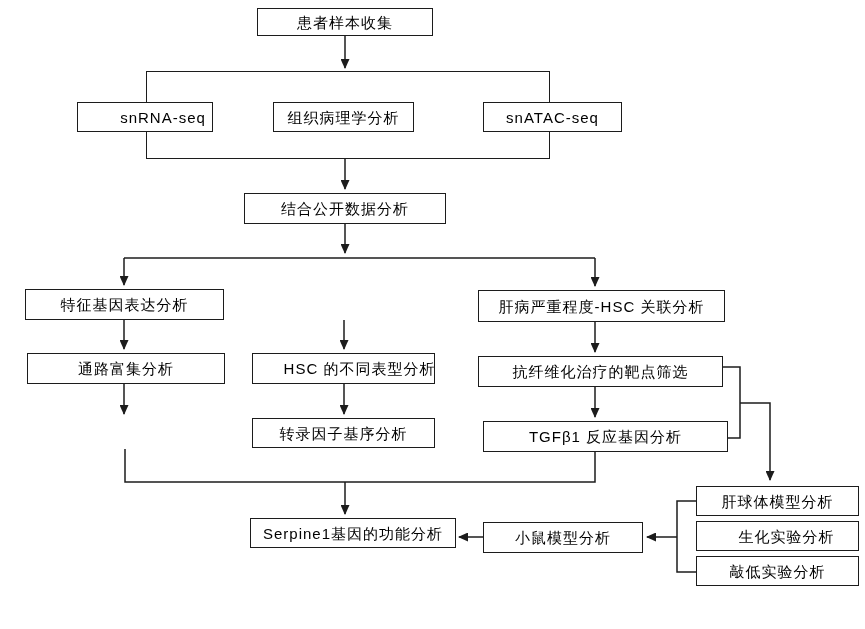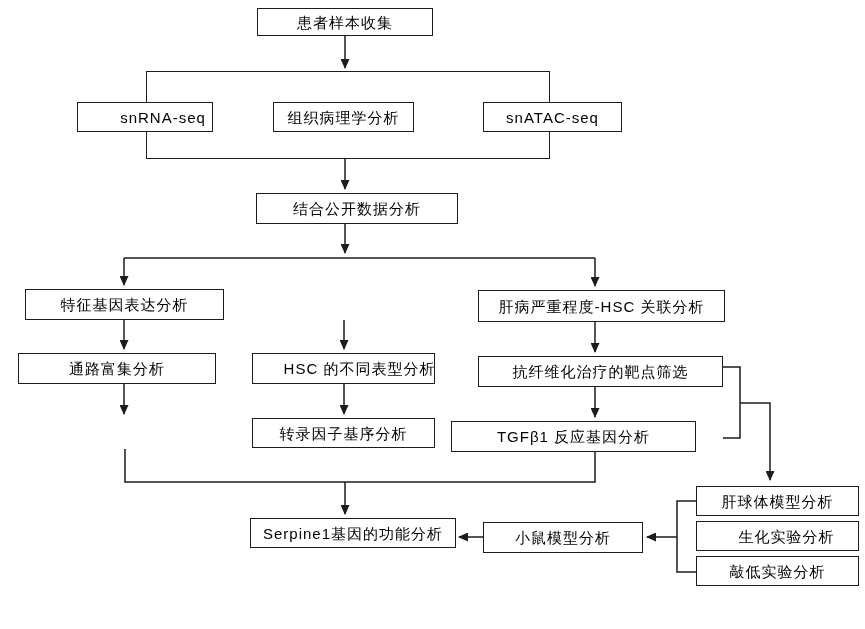--- a/index.html
+++ b/index.html
@@ -42,30 +42,30 @@
     border: 1.5px solid #1c1c1c;
     background: transparent;
     z-index: 0;
   }
   
   .n-patient    { left:257px; top:8px;   width:176px; height:28px; }
   .n-group      { left:146px; top:71px;  width:404px; height:88px; }
   .n-snrna      { left:77px;  top:102px; width:136px; height:30px;padding-left:36px; }
   .n-histology  { left:273px; top:102px; width:141px; height:30px; }
   .n-snatac     { left:483px; top:102px; width:139px; height:30px; }
-  .n-public     { left:256px; top:193px; width:202px; height:31px; }
+  .n-public     { left:244px; top:193px; width:202px; height:31px; }
   .n-feature    { left:25px;  top:289px; width:199px; height:31px; }
-  .n-pathway    { left:18px;  top:353px; width:198px; height:31px;text-align:right; }
+  .n-pathway    { left:27px;  top:353px; width:198px; height:31px;text-align:right; }
   .n-network    { left:27px;  top:418px; width:199px; height:31px; }
   .n-pattern    { left:248px; top:289px; width:187px; height:31px; }
   .n-hsc        { left:252px; top:353px; width:183px; height:31px;padding-left:32px; }
   .n-tfmotif    { left:252px; top:418px; width:183px; height:30px; }
   .n-severity   { left:478px; top:290px; width:247px; height:32px; }
   .n-antifib    { left:478px; top:356px; width:245px; height:31px; }
-  .n-tgfb1      { left:451px; top:421px; width:245px; height:31px; }
+  .n-tgfb1      { left:483px; top:421px; width:245px; height:31px; }
   .n-serpine1   { left:250px; top:518px; width:206px; height:30px; }
   .n-mouse      { left:483px; top:522px; width:160px; height:31px; }
   .n-spheroid   { left:696px; top:486px; width:163px; height:30px; }
   .n-biochem    { left:696px; top:521px; width:163px; height:30px;padding-left:18px; }
   .n-knockdown  { left:696px; top:556px; width:163px; height:30px;text-align:right; }
 </style>
 </head>
 <body>
 
 <div class="canvas">

